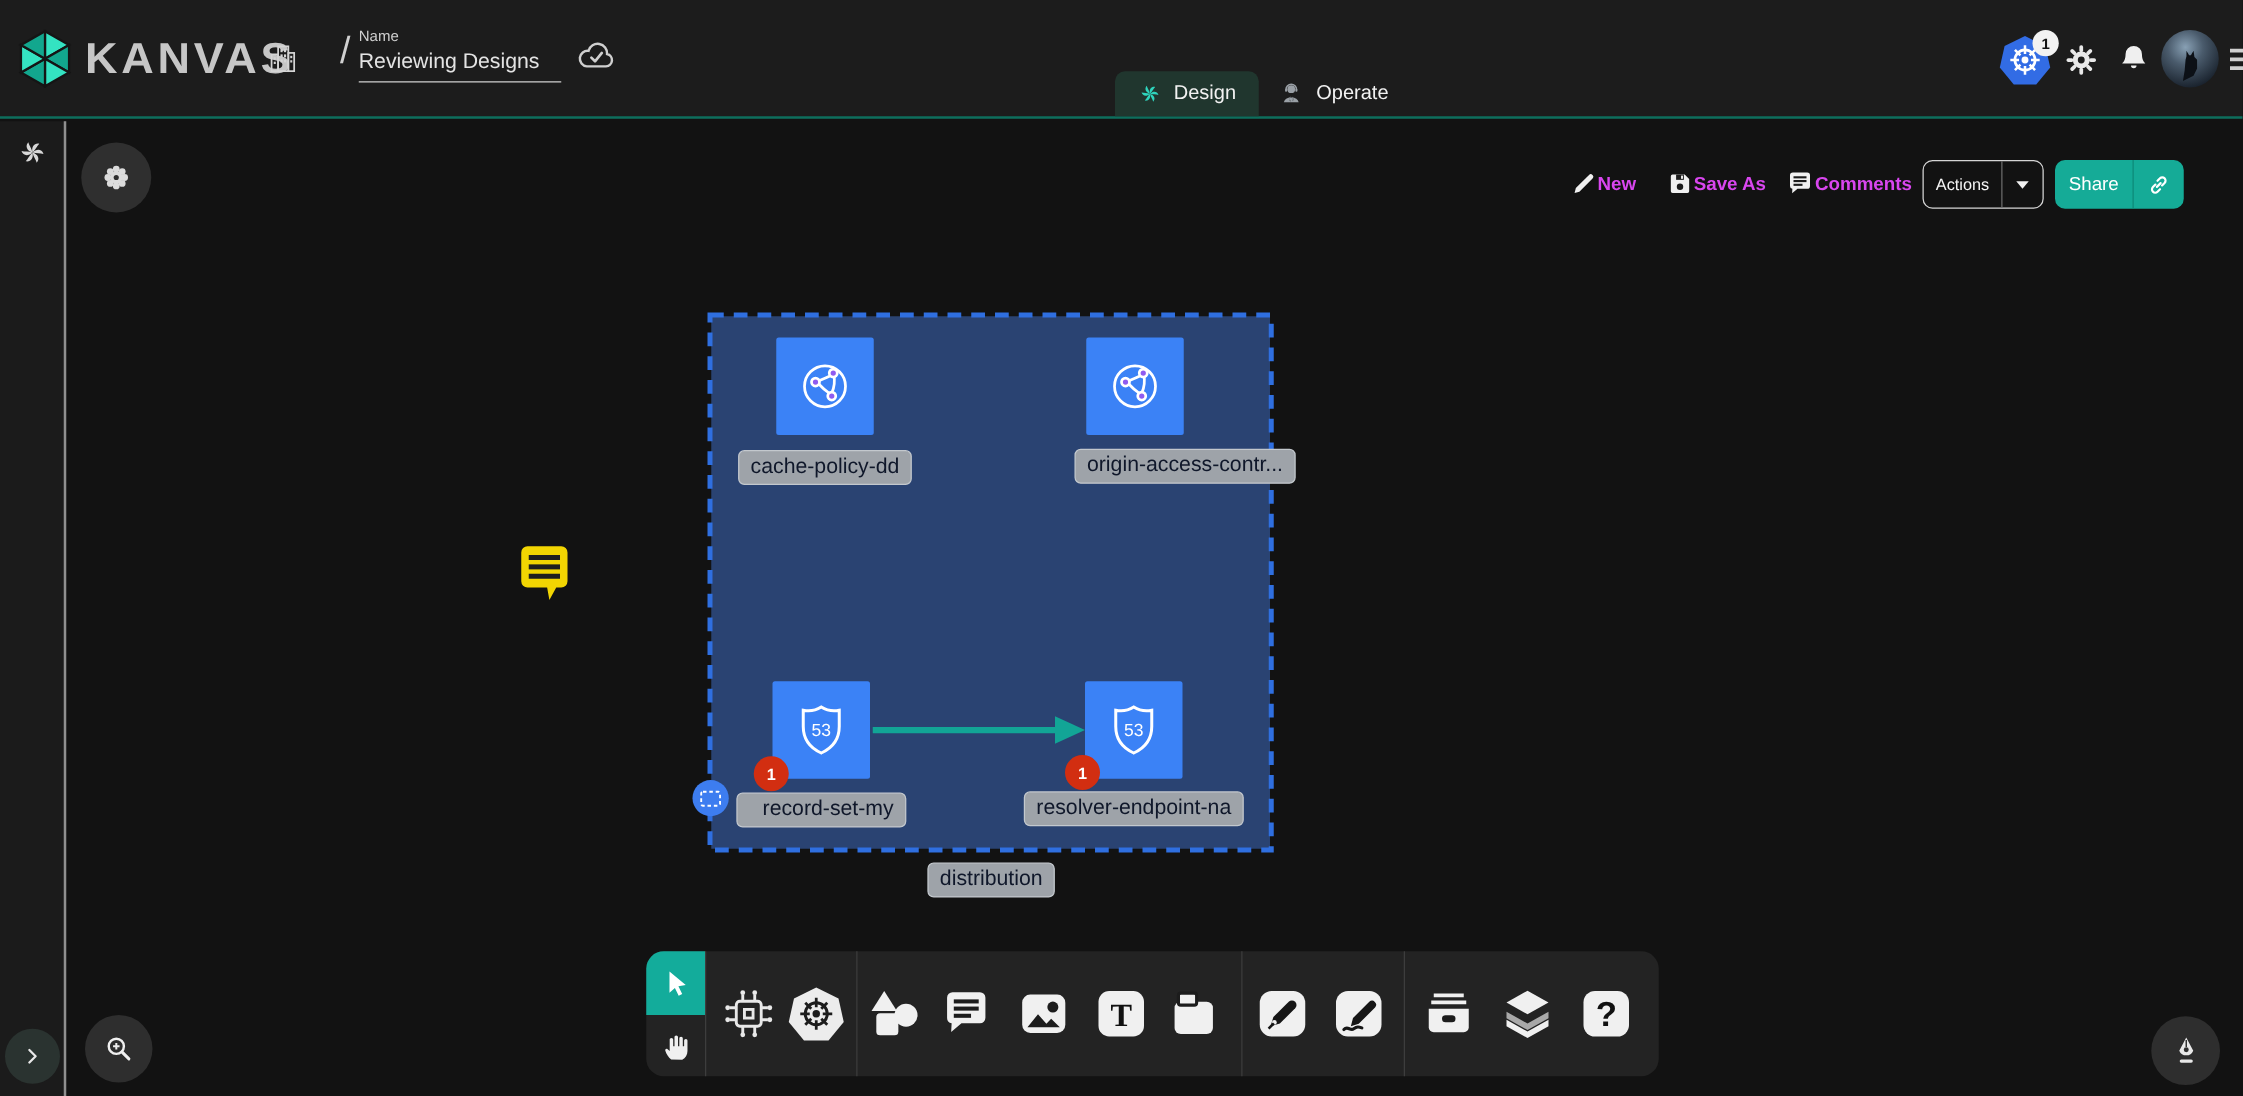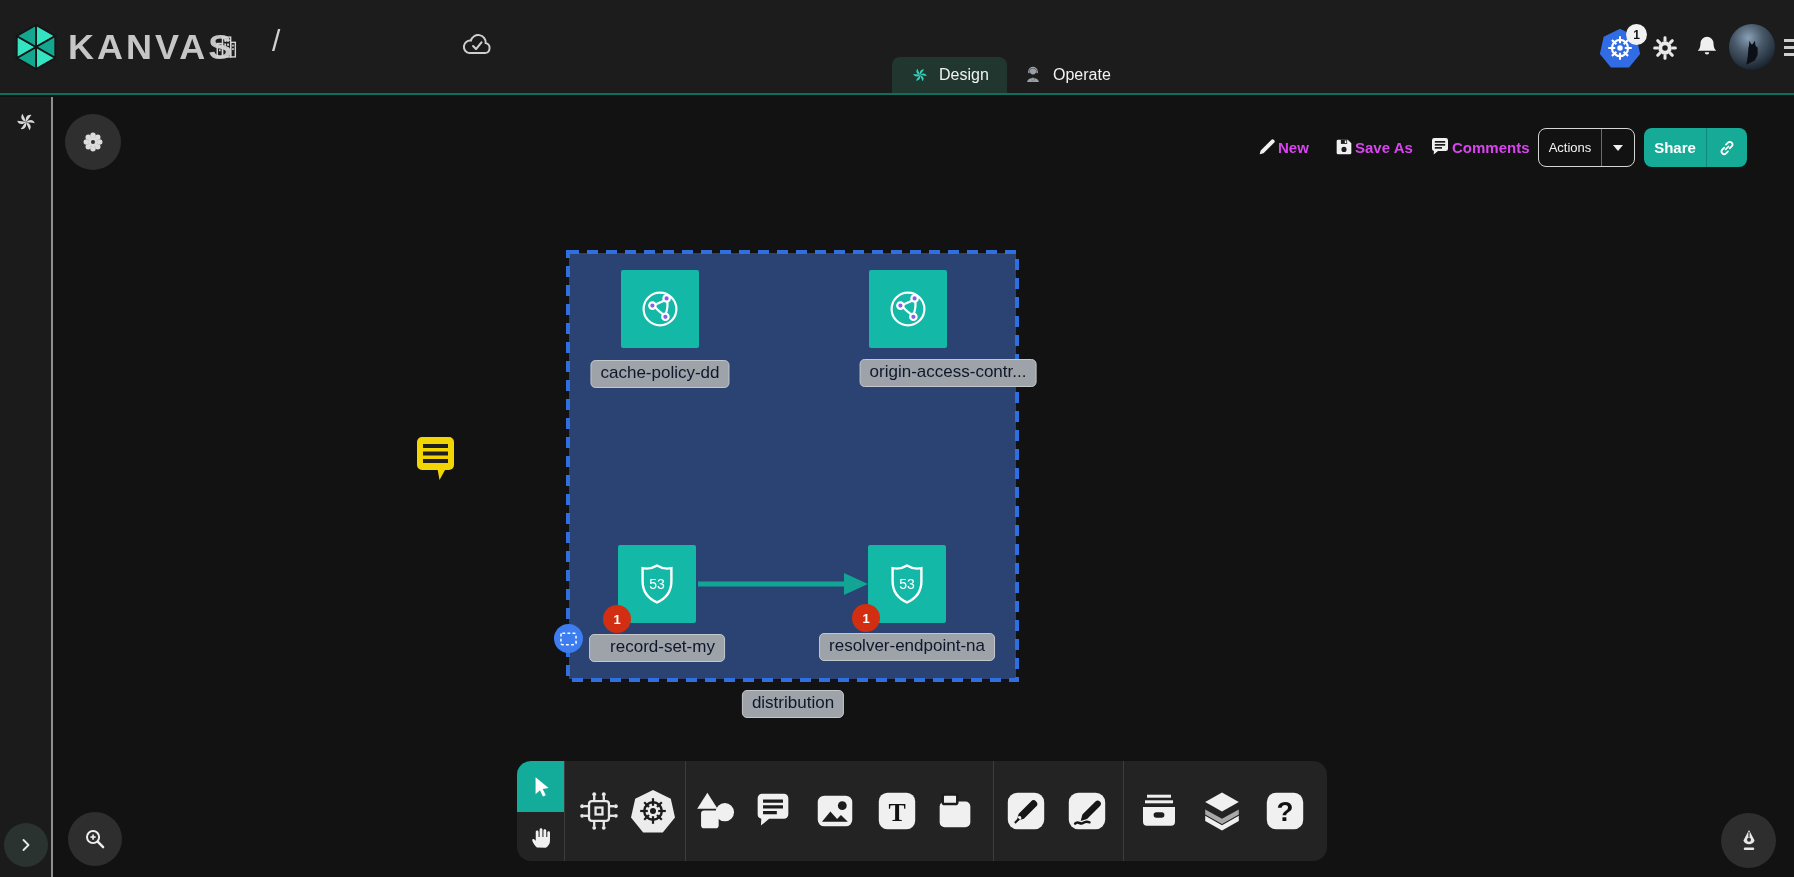--- a/index.html
+++ b/index.html
@@ -50,32 +50,32 @@
     color:#d946ef; font-size:15px; font-weight:700; cursor:pointer; z-index:25; }
   .act-new { left:1256px; } .act-save { left:1333px; } .act-comments { left:1428px; }
   .actions-btn { position:absolute; left:1538px; top:128px; width:97px; height:39px;
     border:1px solid #d5d5d5; border-radius:8px; display:flex; align-items:center; color:#f5f5f5;
     cursor:pointer; z-index:25; }
   .actions-btn .lbl { flex:1; text-align:center; font-size:13px; }
   .actions-btn .caret-seg { width:33px; height:100%; border-left:1px solid #6b6b6b;
     display:flex; align-items:center; justify-content:center; }
   .share-btn { position:absolute; left:1644px; top:128px; width:103px; height:39px; border-radius:8px;
     background:#15ab97; display:flex; align-items:center; cursor:pointer; z-index:25; }
-  .share-btn .lbl { flex:1; text-align:center; font-size:15px; font-weight:700; color:#fff; }
+  .share-btn .lbl { flex:1; text-align:center; font-size:15px; font-weight:400; color:#fff; }
   .share-btn .link-seg { width:41px; height:100%; border-left:1px solid #0d8a79;
     display:flex; align-items:center; justify-content:center; }
 
   .canvas-fab { position:absolute; left:65px; top:114px; width:56px; height:56px; border-radius:50%;
     background:#2f2f2f; display:flex; align-items:center; justify-content:center; cursor:pointer; z-index:25; }
 
   
   .sel-group { position:absolute; left:569px; top:253px; width:447px; height:426px;
     background:#2a4372; z-index:5; }
   .sel-border { position:absolute; left:565px; top:249px; width:455px; height:434px; z-index:8; pointer-events:none; }
-  .node { position:absolute; width:78px; height:78px; background:#14b8a6; border-radius:2px;
+  .node { position:absolute; width:78px; height:78px; background:#3b82f6; border-radius:2px;
     display:flex; align-items:center; justify-content:center; z-index:9; cursor:pointer; }
   .node-1 { left:621px; top:270px; } .node-2 { left:869px; top:270px; }
   .node-3 { left:618px; top:545px; } .node-4 { left:868px; top:545px; }
   .pill { position:absolute; transform:translateX(-50%); background:#9ea3a9;
     border:1px solid #c3c8cd; border-radius:5px; padding:2px 9px 4px; font-size:17px; color:#0f172a;
     white-space:nowrap; z-index:10; }
   .pill-1 { left:660px; top:360px; } .pill-2 { left:948px; top:359px; }
   .pill-3 { left:657px; top:634px;padding-left:20px; } .pill-4 { left:907px; top:633px; }
   .pill-group { left:793px; top:690px; }
   .nbadge { position:absolute; width:28px; height:28px; border-radius:50%; background:#d22e11;
@@ -136,20 +136,24 @@
         <rect x="13" y="12.5" width="1.5" height="2"></rect>
       <rect x="6" y="11" width="1.4" height="1.6"></rect>
         <rect x="6" y="14" width="1.4" height="1.6"></rect>
       <rect x="17.3" y="10" width="1.4" height="1.6"></rect>
         <rect x="17.3" y="13" width="1.4" height="1.6"></rect>
     </g>
   </svg>
 
   <span class="crumb-slash">/</span>
 
+  <div class="name-group">
+    <div class="name-label">Name</div>
+    <input class="name-input" type="text" value="Reviewing Designs" style="">
+  </div>
 
   <svg class="cloud-icon" width="34" height="28" viewBox="0 0 24 20">
     <path d="M6.6 16.5h11a3.6 3.6 0 0 0 .6-7.1A5.4 5.4 0 0 0 7.6 7.6a3.2 3.2 0 0 0-1 8.9z" fill="none" stroke="#cfcfcf" stroke-width="1.4"></path>
     <polyline points="9.2,11.5 11.3,13.6 15.2,8.8" fill="none" stroke="#cfcfcf" stroke-width="1.5" stroke-linecap="round" stroke-linejoin="round"></polyline>
   </svg>
 
   <div class="tab tab-design">
     <svg width="20" height="20" viewBox="0 0 24 24">
       <g fill="#2fd4bd">
         <path d="M12 12C11 7.5 13.5 4.8 17 5.5 15.2 7.4 14.3 9.8 12 12Z"></path>

